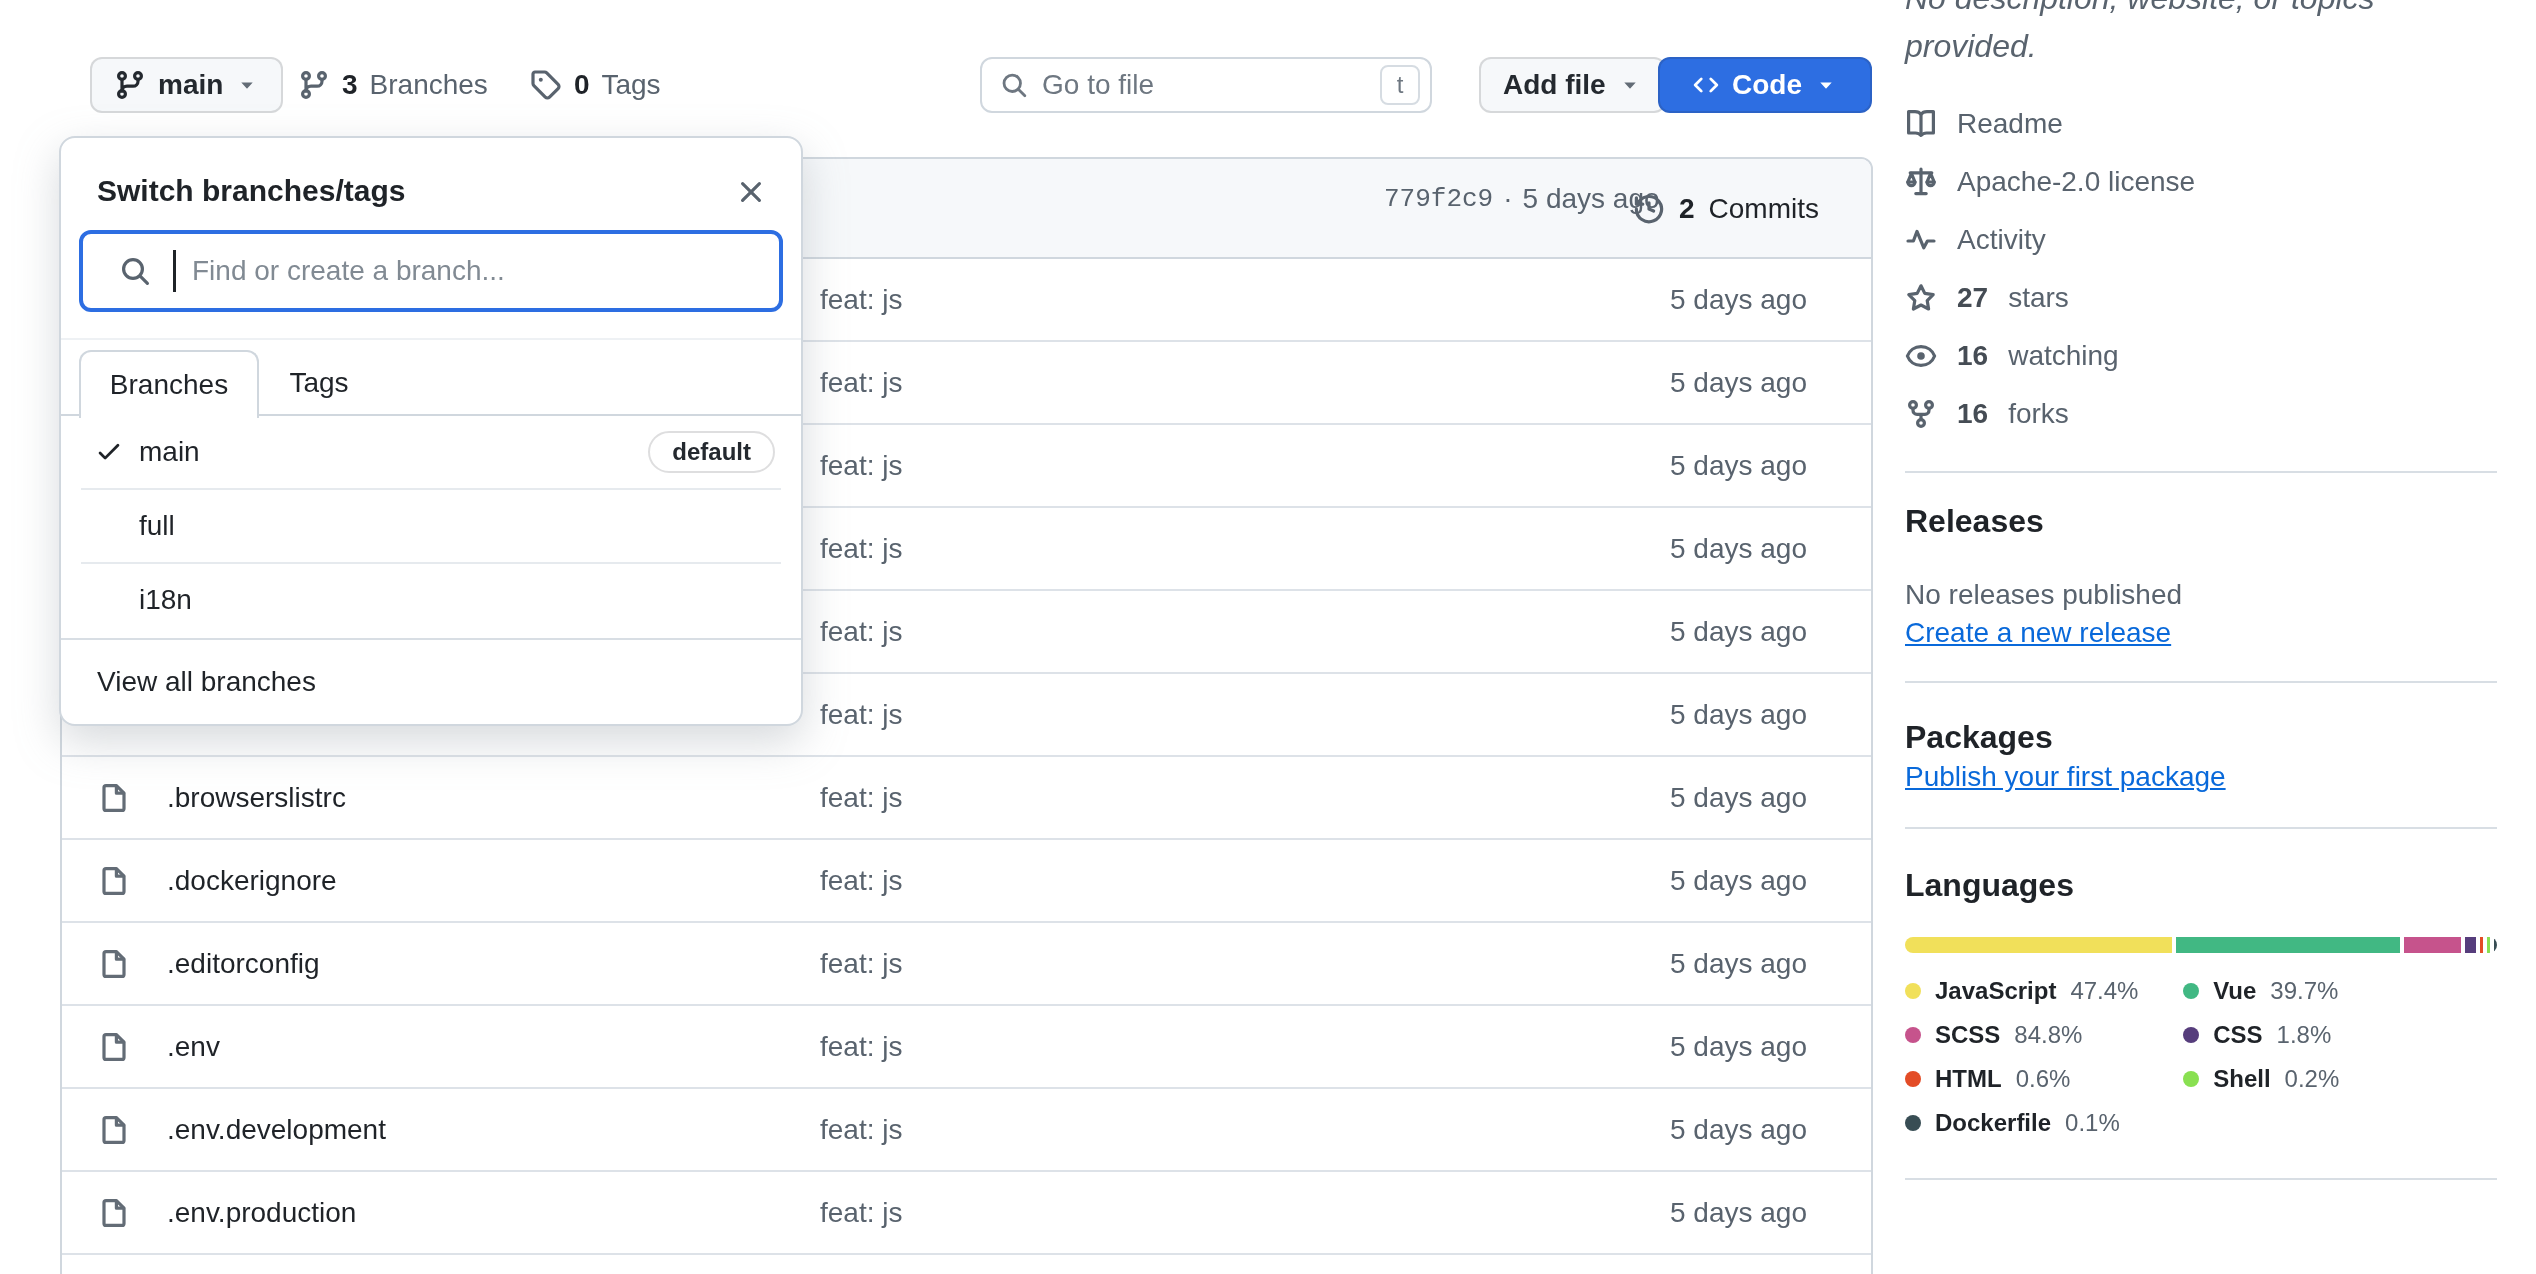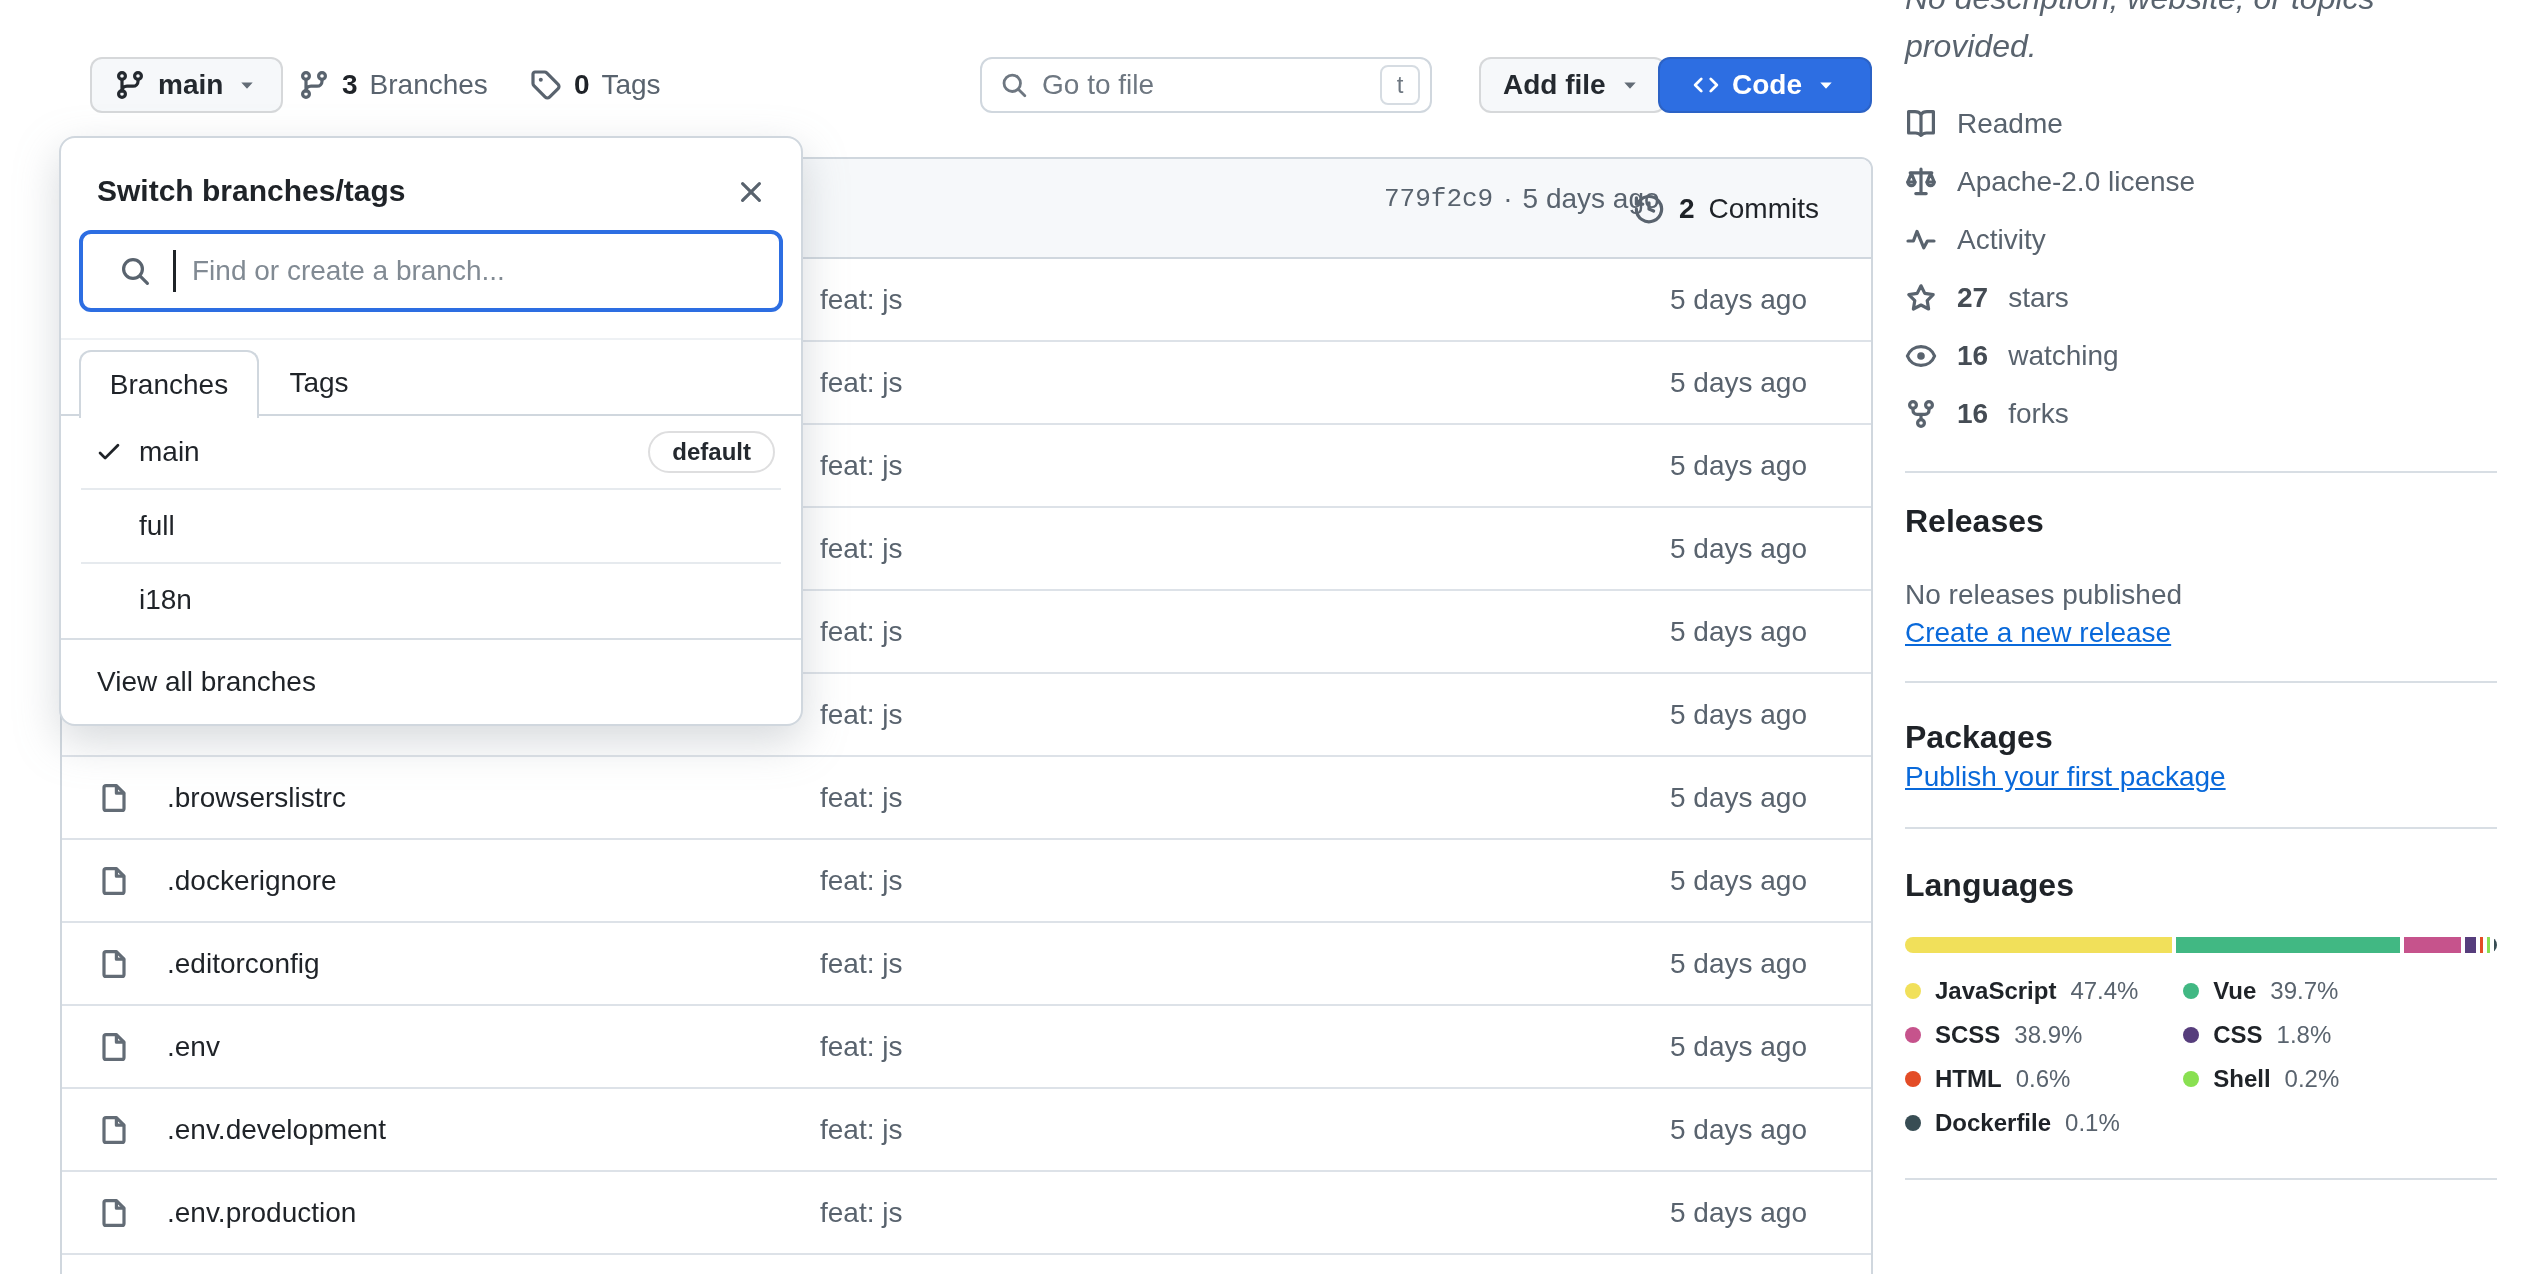--- a/index.html
+++ b/index.html
@@ -489,21 +489,21 @@
           <span class="lpct">47.4%</span>
         </li>
         <li>
           <span class="dot" style="background: rgb(65, 184, 131);"></span>
           <span class="lname">Vue</span>
           <span class="lpct">39.7%</span>
         </li>
         <li>
           <span class="dot" style="background: rgb(198, 83, 140);"></span>
           <span class="lname">SCSS</span>
-          <span class="lpct">38.9%</span>
+          <span class="lpct">84.8%</span>
         </li>
         <li>
           <span class="dot" style="background: rgb(86, 61, 124);"></span>
           <span class="lname">CSS</span>
           <span class="lpct">1.8%</span>
         </li>
         <li>
           <span class="dot" style="background: rgb(227, 76, 38);"></span>
           <span class="lname">HTML</span>
           <span class="lpct">0.6%</span>

